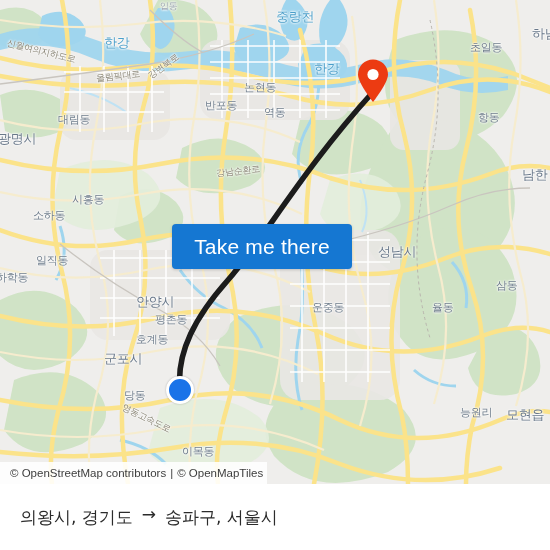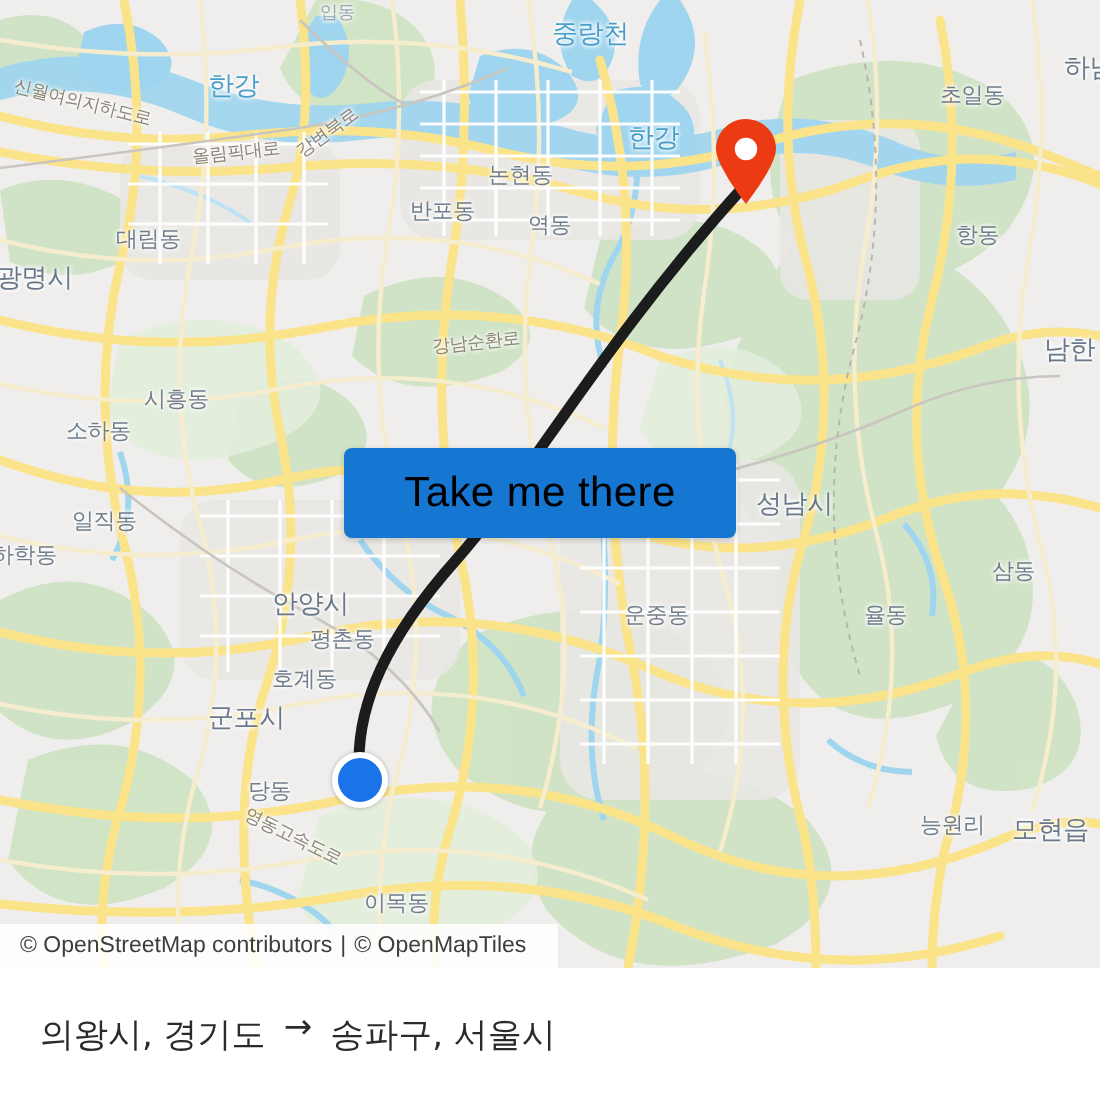--- a/index.html
+++ b/index.html
@@ -75,42 +75,42 @@
   .dest-pin {
     position: absolute;
     left: 357px; top: 59px;
     width: 32px; height: 44px;
   }
 
   
   .cta {
     position: absolute;
     left: 172px; top: 224px;
-    width: 196px; height: 45px;
+    width: 180px; height: 45px;
     background: #1577d2;
     border-radius: 4px;
     border: none;
-    color: #000000;
+    color: #ffffff;
     font-size: 21px;
     font-family: "Liberation Sans", sans-serif;
     letter-spacing: 0.2px;
     cursor: pointer;
     display: flex;
     align-items: center;
     justify-content: center;
     box-shadow: 0 1px 3px rgba(0,0,0,0.18);
     padding: 0;
   }
 
   
   .attrib {
     position: absolute;
     left: 0; top: 462px;
     height: 22px;
-    padding: 0 16px 0 10px;
+    padding: 0 4px 0 10px;
     background: rgba(255,255,255,0.88);
     display: flex;
     align-items: center;
     font-size: 11.5px;
     color: #3d3d3d;
     white-space: nowrap;
     font-family: "Liberation Sans", sans-serif;
   }
   .attrib .sep { margin: 0 4px; color: #3d3d3d; }
 

